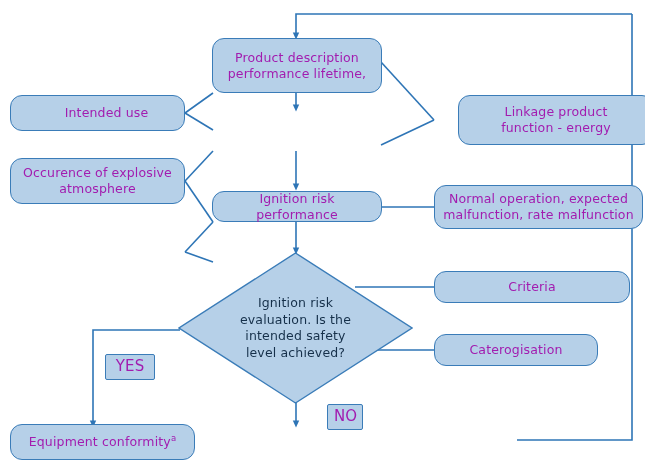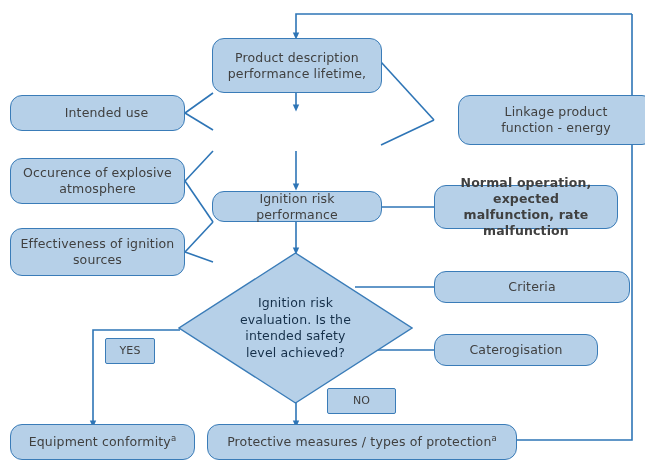--- a/index.html
+++ b/index.html
@@ -25,33 +25,34 @@
     width: 645px;
     height: 466px;
     pointer-events: none;
   }
   .node {
     position: absolute;
     box-sizing: border-box;
     background: #b6d0e8;
     border: 1px solid #3a7cb8;
     border-radius: 12px;
-    color: #404040;
+    color: #a21caf;
     display: flex;
     align-items: center;
     justify-content: center;
     text-align: center;
     line-height: 1.28;
     font-size: 12.5px;
     padding: 2px 6px;
     letter-spacing: 0.15px;
   }
   .node.sq {
     border-radius: 2px;
-    font-size: 11px;
+    font-size: 15px;
+    margin-top: 16px;
   }
   .node .txt {
     display: block;
     width: 100%;
     white-space: pre-line;
   }
   .diamond {
     position: absolute;
     box-sizing: border-box;
     display: flex;
@@ -137,31 +138,27 @@
 
   <div class="node" style="left:10px; top:95px; width:175px; height:36px;padding-left:24px;">
     <span class="txt">Intended  use</span>
   </div>
 
   <div class="node" style="left:10px; top:158px; width:175px; height:46px;">
     <span class="txt">Occurence  of  explosive
 atmosphere</span>
   </div>
 
-  <div class="node" style="left:10px; top:228px; width:175px; height:48px;">
-    <span class="txt">Effectiveness of ignition
-sources</span>
-  </div>
 
   <div class="node" style="left:434px; top:95px; width:196px; height:50px;margin-left:24px;">
     <span class="txt">Linkage product
 function  -  energy</span>
   </div>
 
-  <div class="node" style="left:434px; top:185px; width:184px; height:44px;font-weight:bold;">
+  <div class="node" style="left:434px; top:185px; width:209px; height:44px;">
     <span class="txt">Normal operation,  expected
 malfunction,  rate malfunction</span>
   </div>
 
   <div class="node" style="left:434px; top:271px; width:196px; height:32px;">
     <span class="txt">Criteria</span>
   </div>
 
   <div class="node" style="left:434px; top:334px; width:164px; height:32px;">
     <span class="txt">Caterogisation</span>
@@ -174,25 +171,22 @@
     <span class="dtxt">Ignition  risk
 evaluation. Is the
 intended  safety
 level achieved?</span>
   </div>
 
   <div class="node sq" style="left:105px; top:338px; width:50px; height:26px;">
     <span class="txt">YES</span>
   </div>
 
-  <div class="node sq" style="left:327px; top:388px; width:69px; height:26px;">
+  <div class="node sq" style="left:327px; top:388px; width:36px; height:26px;">
     <span class="txt">NO</span>
   </div>
 
   <div class="node" style="left:10px; top:424px; width:185px; height:36px;">
     <span class="txt"><span>Equipment  conformity</span><span class="sup">a</span></span>
   </div>
 
-  <div class="node" style="left:207px; top:424px; width:310px; height:36px;">
-    <span class="txt"><span>Protective measures / types of protection</span><span class="sup">a</span></span>
-  </div>
 
 </div>
 
 </body></html>

